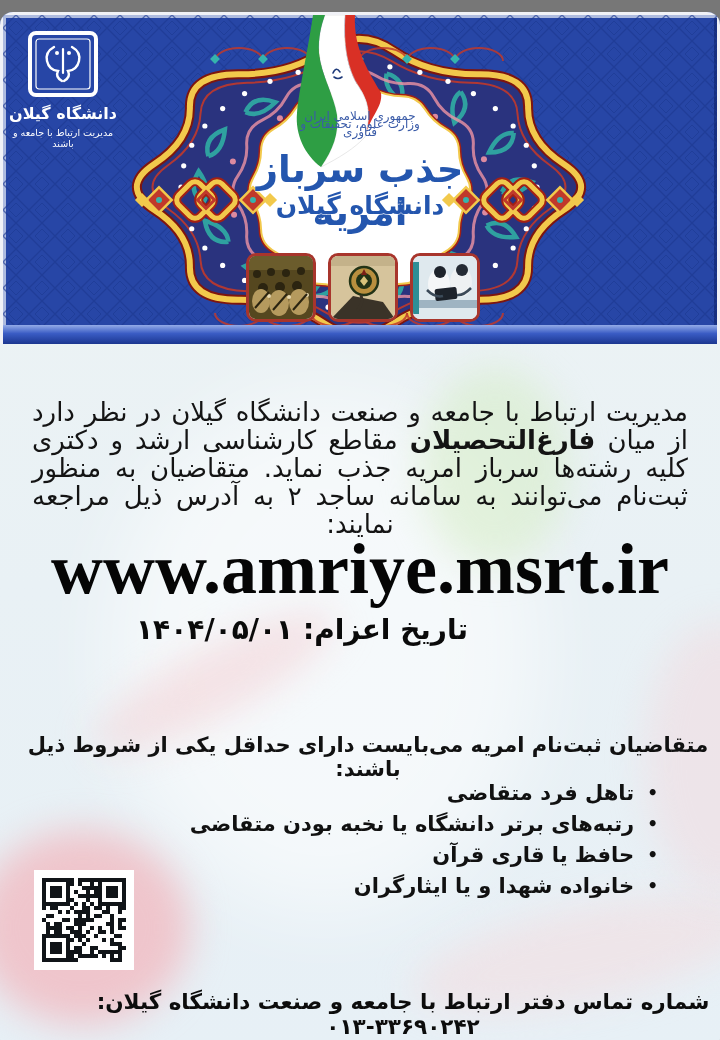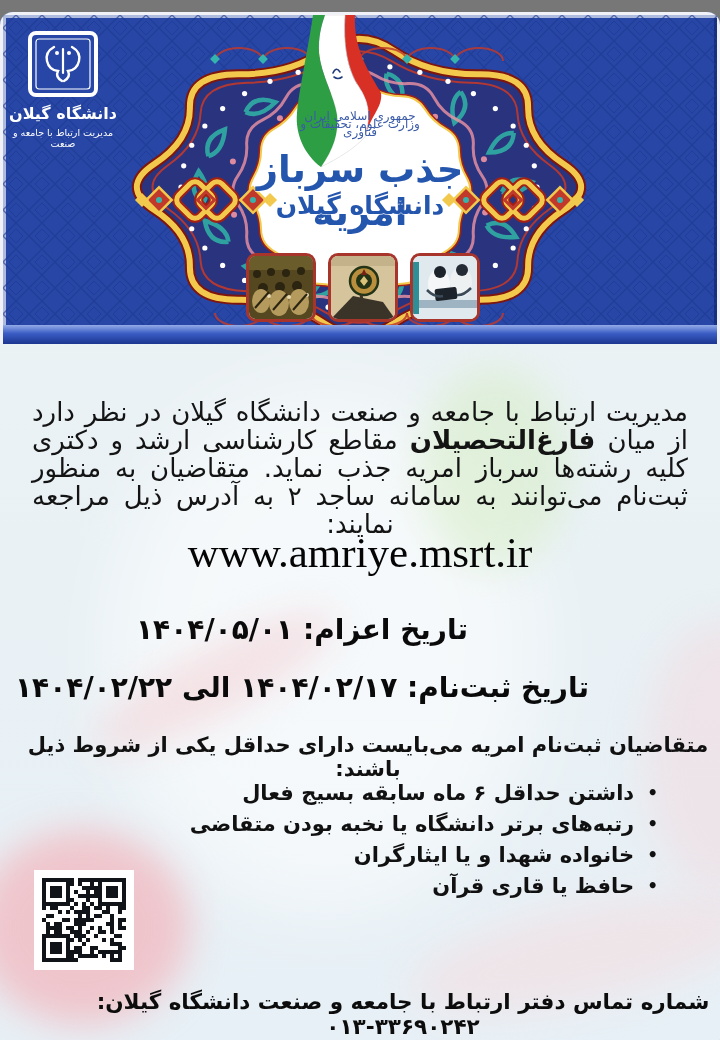--- a/index.html
+++ b/index.html
@@ -38,21 +38,21 @@
   .photos{position:absolute;left:243px;top:238px;display:flex;gap:12px;z-index:3;}
   .photo{width:64px;height:63px;border:3px solid #a8352c;border-radius:10px;overflow:hidden;background:#fff;}
   .photo svg{display:block;}
 
   
   .para{position:absolute;left:32px;top:360px;width:656px;direction:rtl;
     font-size:26px;line-height:28px;color:#141414;text-align:justify;
     text-align-last:center;-moz-text-align-last:center;}
   .para b{font-weight:700;}
   .url{position:absolute;left:0;top:516px;width:720px;text-align:center;color:#050505;
-    font-family:"Liberation Serif",serif;font-weight:normal;font-size:43px;}
+    font-family:"Liberation Serif",serif;font-weight:bold;font-size:72px;}
   .dline{position:absolute;left:0;width:604px;text-align:center;direction:rtl;
     color:#0a0a0a;font-weight:bold;font-size:28px;}
   .d1{top:601px;} .d2{top:659px;}
   .req-intro{position:absolute;left:8px;top:721px;width:720px;text-align:center;direction:rtl;
     color:#111;font-weight:bold;font-size:21px;}
   .req-list{position:absolute;right:62px;top:766px;margin:0;padding:0;list-style:none;
     direction:rtl;text-align:right;color:#111;font-weight:bold;font-size:21px;line-height:31px;}
   .req-list li::before{content:"•";margin-left:13px;font-size:17px;vertical-align:1px;}
   .qr{position:absolute;left:34px;top:858px;z-index:2;}
   .contact{position:absolute;left:0;top:977px;width:720px;text-align:center;direction:rtl;
@@ -211,21 +211,21 @@
       <svg width="70" height="66" viewBox="0 0 70 66">
         <rect x="2" y="2" width="66" height="62" rx="6" fill="#2746a6" stroke="#fff" stroke-width="4"></rect>
         <rect x="8" y="8" width="54" height="50" rx="3" fill="none" stroke="#fff" stroke-width="1.2"></rect>
         <path d="M26 16 q-9 5 -7 14 q2 9 11 10 q-3 6 4 10" fill="none" stroke="#fff" stroke-width="2.4" stroke-linecap="round"></path>
         <path d="M44 16 q9 5 7 14 q-2 9 -11 10 q3 6 -4 10" fill="none" stroke="#fff" stroke-width="2.4" stroke-linecap="round"></path>
         <path d="M35 18 v24" stroke="#fff" stroke-width="2.2" stroke-linecap="round"></path>
         <circle cx="29" cy="22" r="2" fill="#fff"></circle>
           <circle cx="41" cy="22" r="2" fill="#fff"></circle>
       </svg>
       <div class="logo-cap1">دانشگاه گیلان</div>
-      <div class="logo-cap2">مدیریت ارتباط با جامعه و صنعت</div>
+      <div class="logo-cap2">مدیریت ارتباط با جامعه و باشند</div>
     </div>
 
     <div class="emblem-cap">
       <div>جمهوری اسلامی ایران</div>
       <div>وزارت علوم، تحقیقات و فناوری</div>
     </div>
     <div class="title1">جذب سرباز امریه</div>
     <div class="title2">دانشگاه گیلان</div>
 
     <div class="photos">
@@ -287,29 +287,28 @@
     </div>
   </div>
 
   <p class="para">
     <span>مدیریت ارتباط با جامعه و صنعت دانشگاه گیلان در نظر دارد از میان </span><b>فارغ‌التحصیلان</b><span> مقاطع کارشناسی ارشد و دکتری کلیه رشته‌ها سرباز امریه جذب نماید. متقاضیان به منظور ثبت‌نام می‌توانند به سامانه ساجد ۲ به آدرس ذیل مراجعه نمایند:</span>
   </p>
 
   <div class="url">www.amriye.msrt.ir</div>
 
   <div class="dline d1">تاریخ اعزام: ۱۴۰۴/۰۵/۰۱</div>
-  <div class="dline d2">تاریخ ثبت‌نام: ۱۴۰۴/۰۲/۱۷ الی ۱۴۰۴/۰۲/۲۲</div>
 
   <div class="req-intro">متقاضیان ثبت‌نام امریه می‌بایست دارای حداقل یکی از شروط ذیل باشند:</div>
 
   <ul class="req-list">
-    <li>داشتن حداقل ۶ ماه سابقه بسیج فعال</li>
+    <li>تاهل فرد متقاضی</li>
     <li>رتبه‌های برتر دانشگاه یا نخبه بودن متقاضی</li>
+    <li>حافظ یا قاری قرآن</li>
     <li>خانواده شهدا و یا ایثارگران</li>
-    <li>حافظ یا قاری قرآن</li>
   </ul>
 
   <svg class="qr" id="qr" width="100" height="100" viewBox="0 0 100 100">
     <rect width="100" height="100" fill="#fff"></rect>
   <rect x="36" y="8" width="4" height="4" fill="#101418"></rect>
       <rect x="44" y="8" width="4" height="4" fill="#101418"></rect>
       <rect x="48" y="8" width="4" height="4" fill="#101418"></rect>
       <rect x="52" y="8" width="4" height="4" fill="#101418"></rect>
       <rect x="56" y="8" width="4" height="4" fill="#101418"></rect>
       <rect x="60" y="8" width="4" height="4" fill="#101418"></rect>

